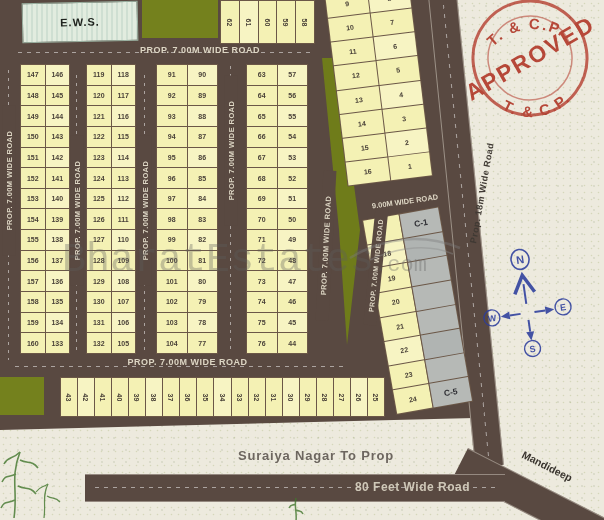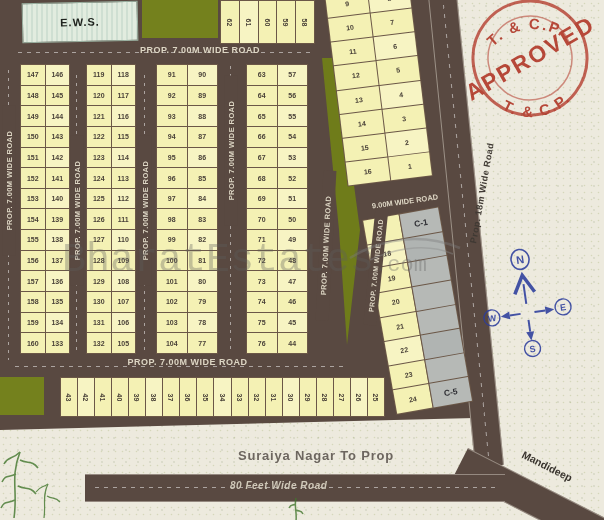--- a/index.html
+++ b/index.html
@@ -45,21 +45,21 @@
   #roadHwy{left:85px;top:474px;width:420px;height:26px;background:#594941;
     border-top:1px solid rgba(240,234,222,.4);border-bottom:1px solid rgba(240,234,222,.4);}
   #roadSpur{left:468px;top:448px;width:180px;height:30px;background:#594941;
     transform:rotate(27deg);transform-origin:top left;
     border-top:1px solid rgba(240,234,222,.4);border-bottom:1px solid rgba(240,234,222,.4);}
   #lbl18{left:402px;top:188px;width:160px;transform:rotate(-80deg);text-align:center;
     color:#3f3933;font-size:9px;font-weight:bold;letter-spacing:.5px;z-index:3;}
   #lblMandideep{left:518px;top:468px;width:90px;transform:rotate(27deg);
     color:#3a352f;font-size:10.5px;font-weight:bold;z-index:3;}
   #lblSuraiya{left:238px;top:448px;color:#57504a;font-size:13px;letter-spacing:.8px;z-index:3;font-weight:bold;opacity:.85;}
-  #lblHwy{left:230px;top:480px;width:240px;text-align:left;color:#cfc8b8;font-size:10px;font-weight:bold;z-index:3;letter-spacing:.5px;font-style:italic;}
+  #lblHwy{left:230px;top:480px;width:240px;text-align:right;color:#cfc8b8;font-size:12px;font-weight:bold;z-index:3;letter-spacing:.5px;}
   #lbl9m{left:350px;top:197px;width:110px;transform:rotate(-8deg);text-align:center;font-size:7.5px;z-index:3;}
   #watermark{left:62px;top:238px;z-index:6;color:rgba(95,95,95,.34);
     font-family:Liberation Mono, monospace;font-size:40px;white-space:nowrap;pointer-events:none;}
   #watermark .dotcom{font-size:22px;}
   #stamp{left:448px;top:-14px;z-index:6;mix-blend-mode:multiply;opacity:.9;}
   #compass{left:478px;top:246px;z-index:5;transform:rotate(-8deg);}
   #plant{left:0px;top:430px;z-index:4;}
   #sprig{left:288px;top:496px;z-index:4;}
 </style>
 </head>

